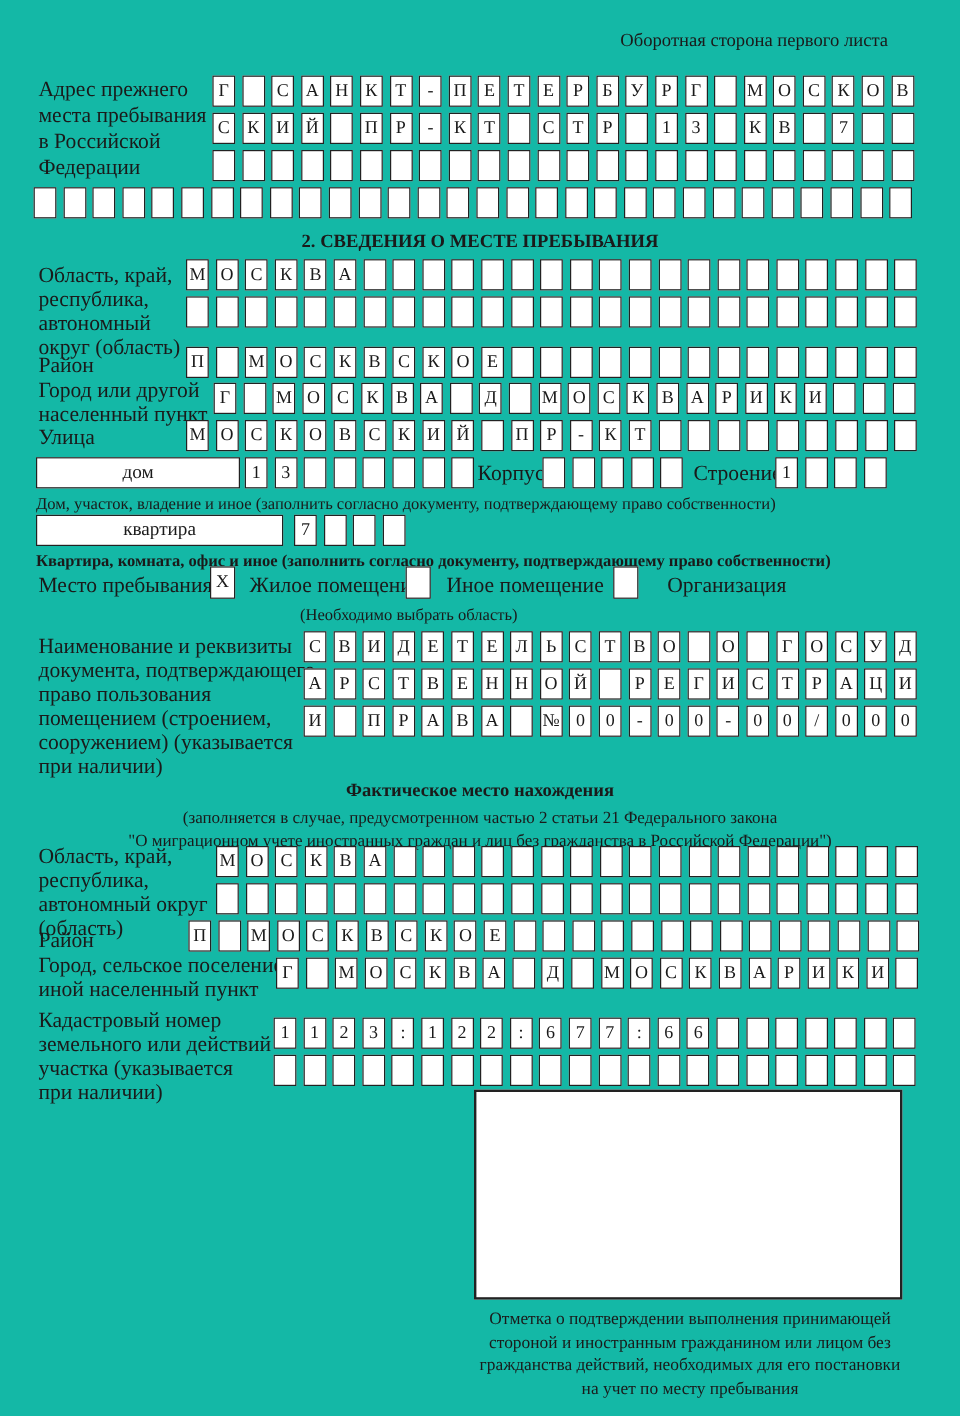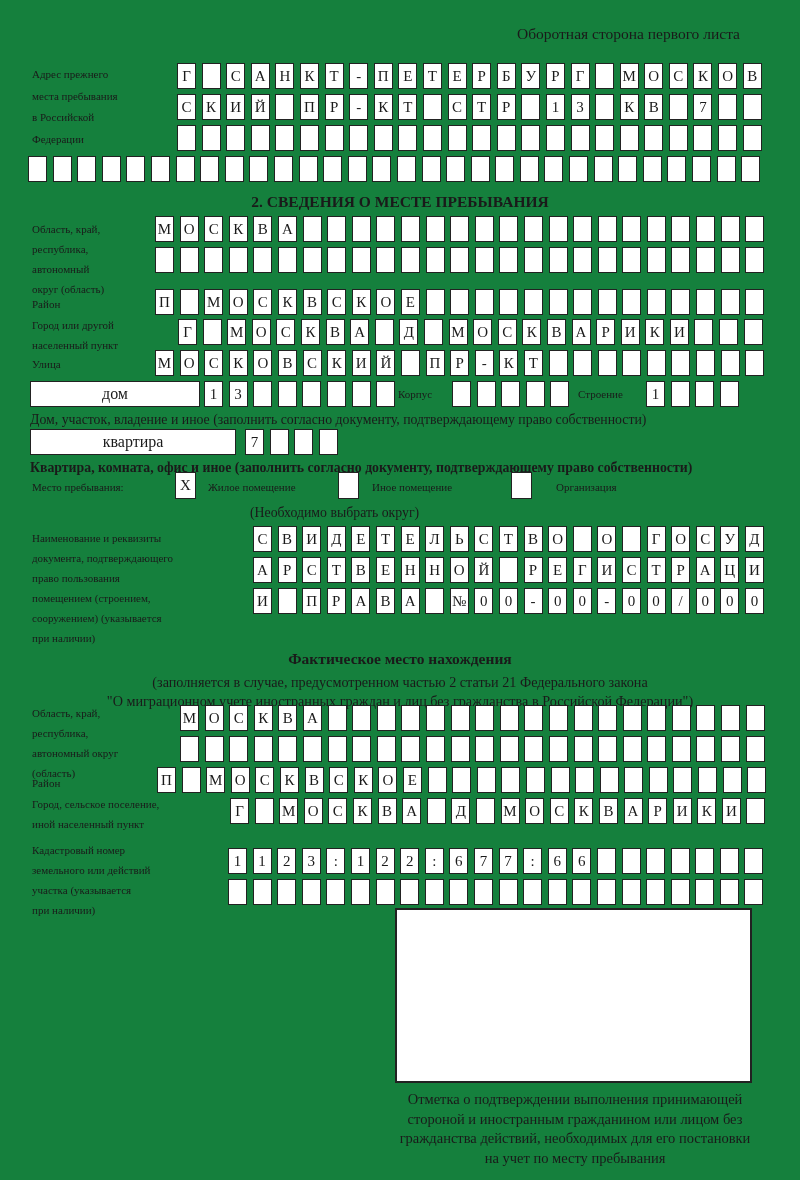--- a/index.html
+++ b/index.html
@@ -1,20 +1,20 @@
 <!DOCTYPE html>
 <html><head>
 <meta charset="utf-8">
 <style>
   html,body{margin:0;padding:0;background:#e8e8e8;}
   .page{
-    position:relative;width:800px;height:1180px;margin:0 auto;background:#15803d;
+    position:relative;width:800px;height:1180px;margin:0 auto;background:#14b8a6;
     font-family:"Liberation Serif","DejaVu Serif",serif;color:#1a1a1a;overflow:hidden;
   }
-  .label{position:absolute;font-size:11px;line-height:20px;white-space:pre-line;}
+  .label{position:absolute;font-size:18px;line-height:20px;white-space:pre-line;}
   .caption{position:absolute;font-size:13.8px;line-height:17px;white-space:pre-line;}
   .center{left:0;width:800px;text-align:center;}
   .title{position:absolute;font-size:15.5px;font-weight:bold;}
   .row{position:absolute;display:flex;gap:5.6px;}
   .cell{
     width:19px;height:26px;box-sizing:border-box;border:1.6px solid #222;
     display:flex;align-items:center;justify-content:center;
     font-size:15px;flex:0 0 auto;background:#fff;
   }
   .namebox{
@@ -334,21 +334,21 @@
     </div>
   <div class="caption" style="left:30px;top:459px;font-weight:bold;">Квартира, комната, офис и иное (заполнить согласно документу, подтверждающему право собственности)</div>
 
   <div class="label" style="left:32px;top:477px;">Место пребывания:</div>
   <div class="checkbox" style="left:175px;top:472px;">X</div>
   <div class="label" style="left:208px;top:477px;">Жилое помещение</div>
   <div class="checkbox" style="left:338px;top:472px;"></div>
   <div class="label" style="left:372px;top:477px;">Иное помещение</div>
   <div class="checkbox" style="left:511px;top:472px;"></div>
   <div class="label" style="left:556px;top:477px;">Организация</div>
-  <div class="caption" style="left:250px;top:504px;">(Необходимо выбрать округ)</div>
+  <div class="caption" style="left:250px;top:504px;">(Необходимо выбрать область)</div>
 
   <div class="label" style="left:32px;top:528px;">Наименование и реквизиты
 документа, подтверждающего
 право пользования
 помещением (строением,
 сооружением) (указывается
 при наличии)</div>
   <div class="row" style="left:253px;top:526px;">
       <div class="cell">С</div>
       <div class="cell">В</div>

